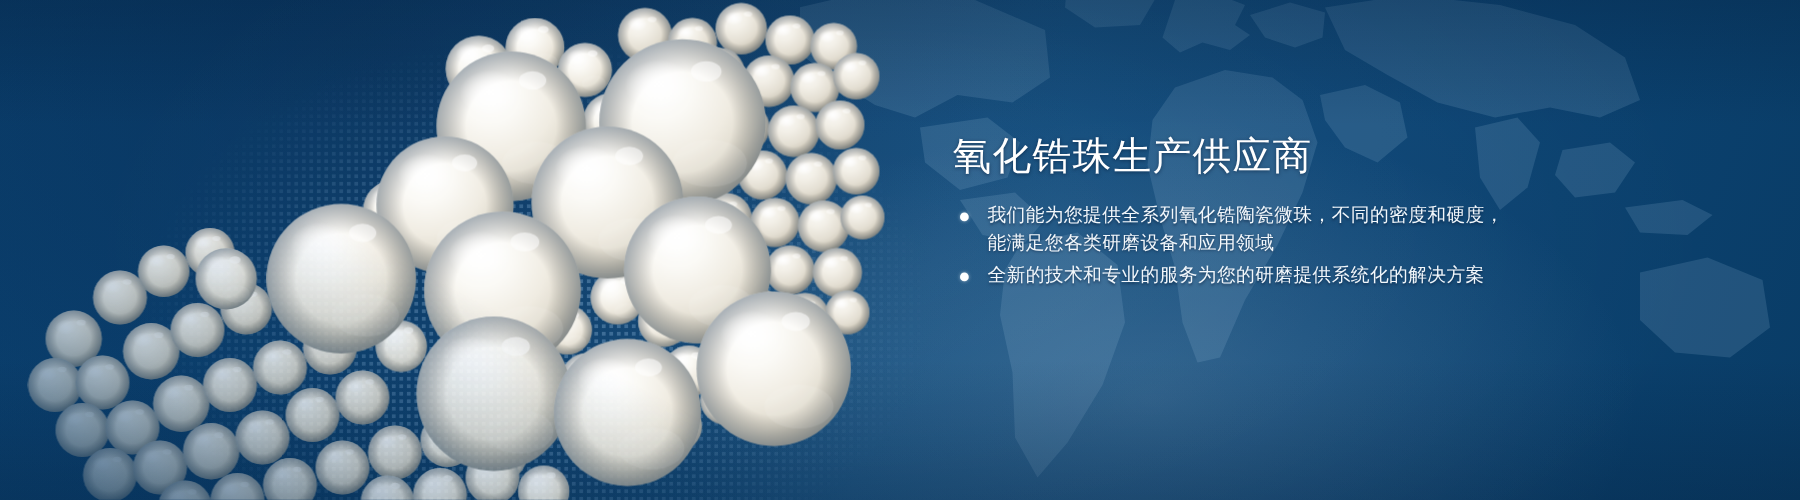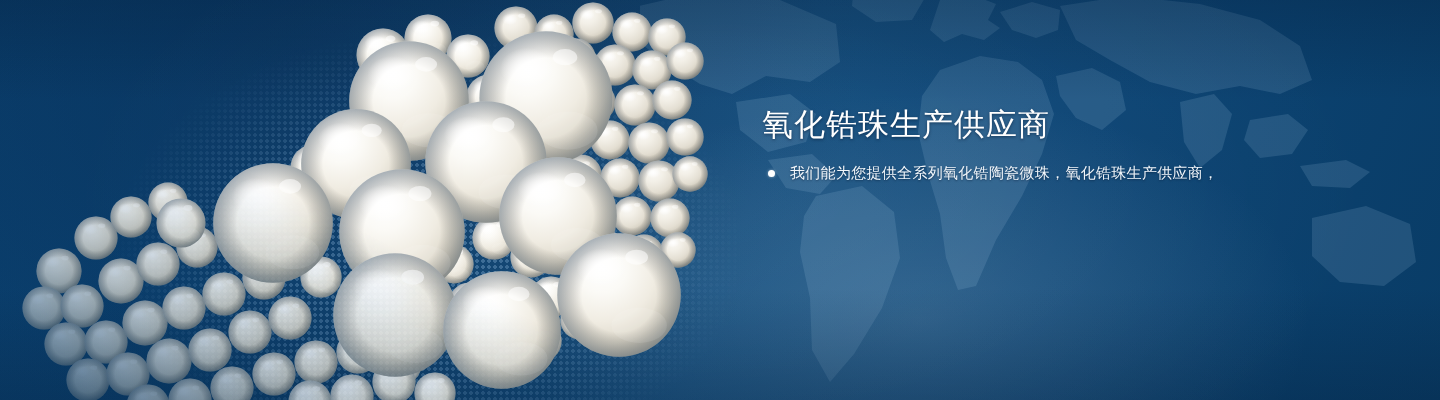--- a/index.html
+++ b/index.html
@@ -324,18 +324,23 @@
       </g>
     </svg>
   </div>
 
   <div class="copy">
     <h1 class="headline">氧化锆珠生产供应商</h1>
 
     <ul class="bullets">
       <li class="bullet">
         <span class="bullet-dot"></span>
-        <span class="bullet-text">我们能为您提供全系列氧化锆陶瓷微珠，氧化锆珠生产供应商，</span>
+        <span class="bullet-text">我们能为您提供全系列氧化锆陶瓷微珠，不同的密度和硬度，</span>
+        <span class="bullet-line2">能满足您各类研磨设备和应用领域</span>
+      </li>
+      <li class="bullet">
+        <span class="bullet-dot"></span>
+        <span class="bullet-text">全新的技术和专业的服务为您的研磨提供系统化的解决方案</span>
       </li>
     </ul>
   </div>
 
 </div>
 
 </body></html>

